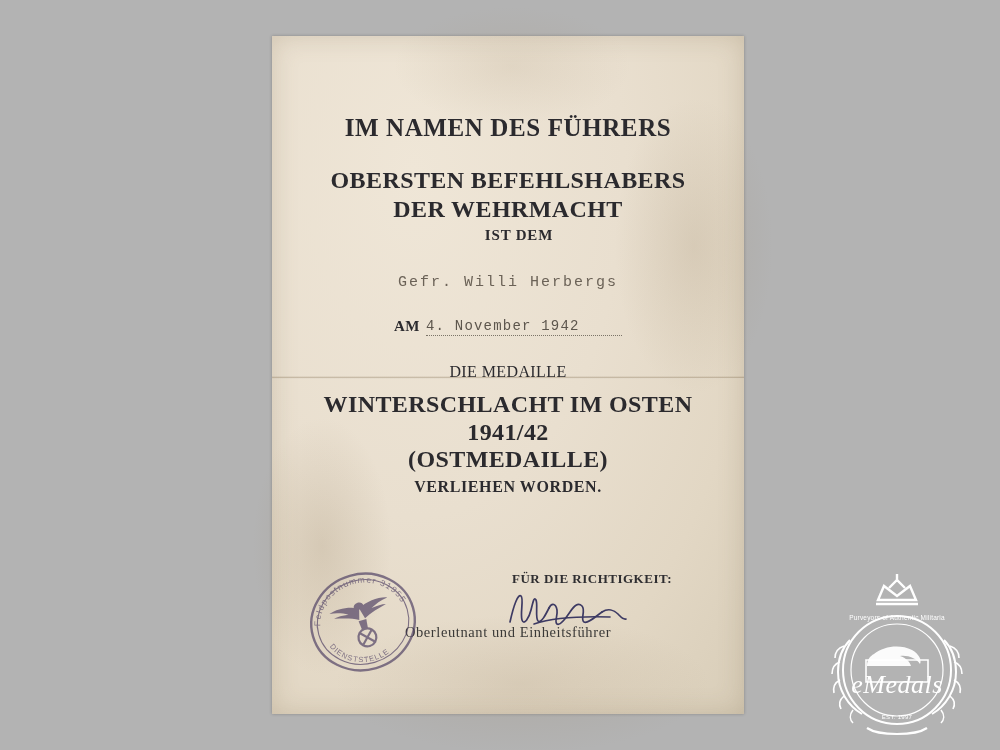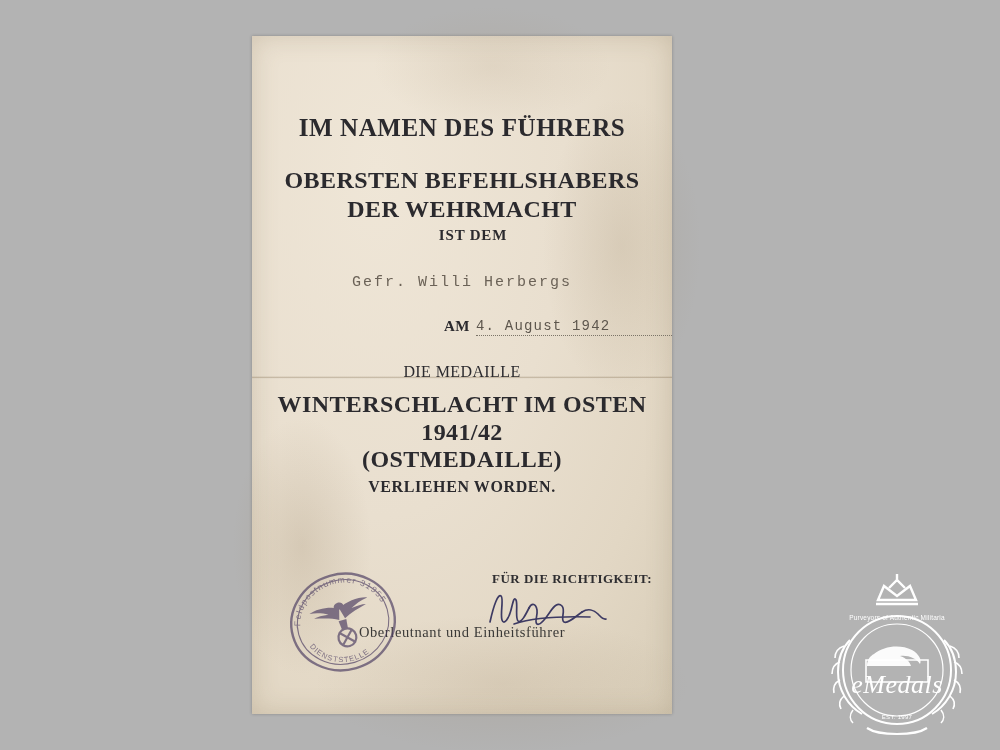--- a/index.html
+++ b/index.html
@@ -11,23 +11,23 @@
     width: 1000px;
     height: 750px;
     position: relative;
     overflow: hidden;
     font-family: "Liberation Serif", serif;
   }
 
   
   #certificate {
     position: absolute;
-    left: 252px;
+    left: 272px;
     top: 36px;
-    width: 420px;
+    width: 472px;
     height: 678px;
     background:
       radial-gradient(ellipse at 30% 20%, #efe6d7 0%, #e9dfcf 45%, #e2d7c4 75%, #d8cdb8 100%);
     box-shadow: 0 0 3px rgba(0,0,0,0.25);
   }
   
   #certificate .stain1, #certificate .stain2, #certificate .stain3, #certificate .stain4 {
     position: absolute;
     border-radius: 50%;
     pointer-events: none;
@@ -97,21 +97,21 @@
     position: absolute; left: 0; right: 0; top: 238px;
     font-family: "Liberation Mono", monospace;
     font-size: 15px;
     letter-spacing: 2.0px;
     color: #6b6257;
   }
 
   
   .l-dateline {
     position: absolute; left: 0; right: 0; top: 282px;
-    display: flex; justify-content: flex-end; align-items: flex-end;
+    display: flex; justify-content: center; align-items: flex-end;
   }
   .l-dateline .am {
     font-size: 15px; font-weight: bold; letter-spacing: 0.5px;
     margin-right: 6px; color: #2b2a2e;
     transform: translateY(-1px);
   }
   .l-dateline .dateslot {
     font-family: "Liberation Mono", monospace;
     font-size: 14px;
     letter-spacing: 1.2px;
@@ -215,21 +215,21 @@
 
     <div class="l-head1">IM NAMEN DES FÜHRERS</div>
     <div class="l-head2">OBERSTEN BEFEHLSHABERS</div>
     <div class="l-head3">DER WEHRMACHT</div>
     <div class="l-istdem">IST DEM</div>
 
     <div class="l-name">Gefr. Willi  Herbergs</div>
 
     <div class="l-dateline">
       <span class="am">AM</span>
-      <span class="dateslot">4. August 1942</span>
+      <span class="dateslot">4. November 1942</span>
     </div>
 
     <div class="l-award1">DIE MEDAILLE</div>
     <div class="l-award2">WINTERSCHLACHT IM OSTEN</div>
     <div class="l-award3">1941/42</div>
     <div class="l-award4">(OSTMEDAILLE)</div>
     <div class="l-verliehen">VERLIEHEN WORDEN.</div>
 
     <div class="l-richtigkeit">FÜR DIE RICHTIGKEIT:</div>
 

